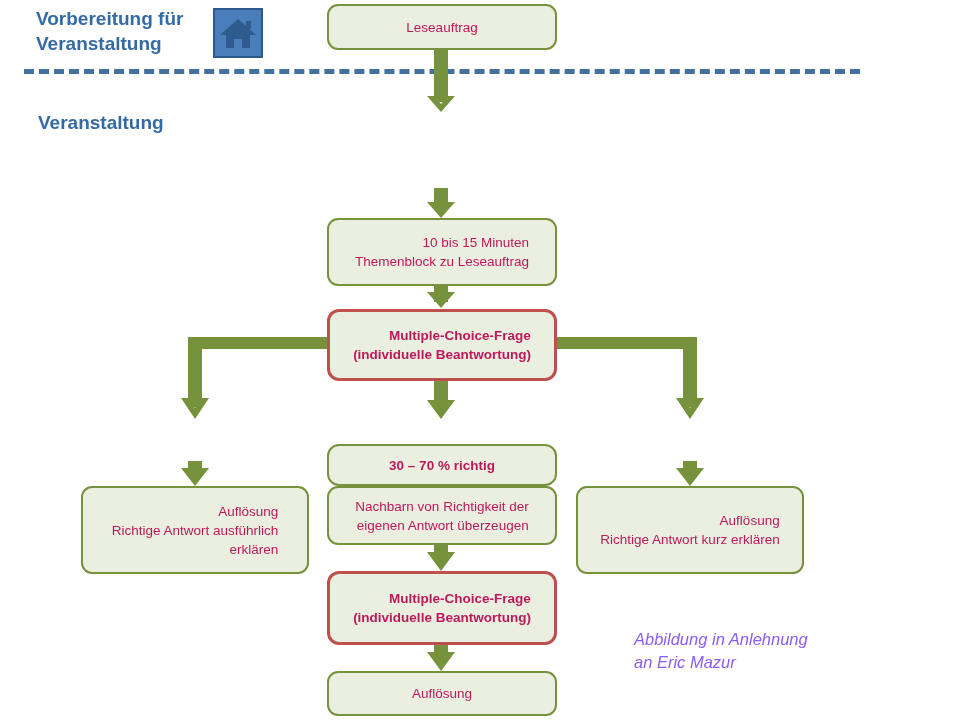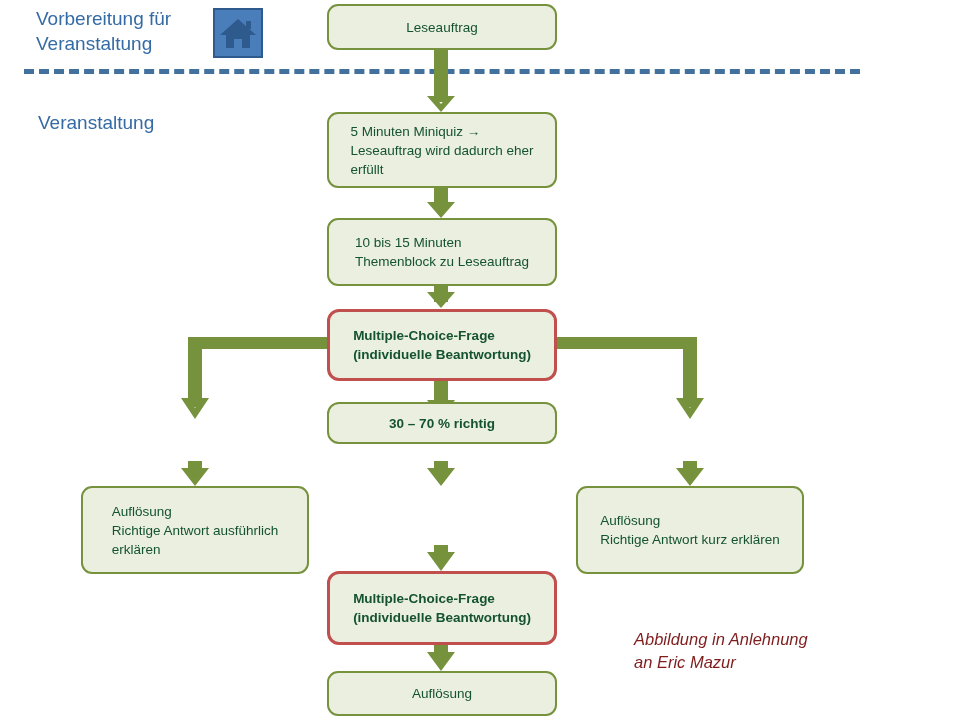--- a/index.html
+++ b/index.html
@@ -14,21 +14,21 @@
     position: relative;
     width: 960px;
     height: 720px;
     overflow: hidden;
     background: #ffffff;
   }
   
   .section-title {
     position: absolute;
     color: #356BA4;
-    font-weight: normal;
+    font-weight: bold;
     font-size: 19px;
     line-height: 25px;
     letter-spacing: 0px;
     white-space: pre-line;
   }
   #title-prep { left: 36px; top: 6px; width: 180px; }
   #title-event { left: 38px; top: 110px; width: 200px; font-size: 19px; }
 
   
   #home-icon {
@@ -55,38 +55,38 @@
 
   
   #attribution {
     position: absolute;
     left: 634px;
     top: 628px;
     width: 230px;
     font-style: italic;
     font-size: 16.5px;
     line-height: 23px;
-    color: #7f1d1d;
+    color: #8b5cf6;
     white-space: pre-line;
   }
 
   
   .node {
     position: absolute;
     box-sizing: border-box;
     background: #EAEFDF;
     border: 2.5px solid #76923C;
     border-radius: 11px;
     display: flex;
     align-items: center;
     justify-content: center;
-    text-align: left;
+    text-align: right;
     font-size: 13.5px;
     line-height: 19px;
-    color: #14532d;
+    color: #be185d;
     padding: 3px 8px;
     white-space: pre-line;
     z-index: 3;
   }
   .node.bold { font-weight: bold; border-radius: 12px; }
   .node.red { border-color: #C0504D; border-width: 3px; }
 
   
   .conn {
     position: absolute;
@@ -158,38 +158,37 @@
         <path d="M 427 552 L 441 571 L 455 552 L 448 552 L 441 561 L 434 552 Z"></path>
 
         <rect x="434" y="645" width="14" height="16"></rect>
         <path d="M 427 652 L 441 671 L 455 652 L 448 652 L 441 661 L 434 652 Z"></path>
       </g>
     </svg>
   </div>
 
   <div class="node" style="left:327px; top:4px; width:230px; height:46px;">Leseauftrag</div>
 
-  <div class="node" style="left:327px; top:112px; width:230px; height:76px;">5 Minuten Miniquiz →
-Leseauftrag wird dadurch eher
-erfüllt</div>
 
   <div class="node" style="left:327px; top:218px; width:230px; height:68px;">10 bis 15 Minuten
 Themenblock zu Leseauftrag</div>
 
   <div class="node bold red" style="left:327px; top:309px; width:230px; height:72px;">Multiple-Choice-Frage
 (individuelle Beantwortung)</div>
 
 
-  <div class="node bold" style="left:327px; top:402px; width:230px; height:42px;">30 – 70 % richtig</div>
+  <div class="node bold" style="left:327px; top:444px; width:230px; height:42px;">30 – 70 % richtig</div>
 
 
   <div class="node" style="left:81px; top:486px; width:228px; height:88px;">Auflösung
 Richtige Antwort  ausführlich
 erklären</div>
 
+  <div class="node" style="left:327px; top:486px; width:230px; height:59px;">Nachbarn von Richtigkeit der
+eigenen Antwort  überzeugen</div>
 
   <div class="node" style="left:576px; top:486px; width:228px; height:88px;">Auflösung
 Richtige Antwort  kurz erklären</div>
 
   <div class="node bold red" style="left:327px; top:571px; width:230px; height:74px;">Multiple-Choice-Frage
 (individuelle Beantwortung)</div>
 
   <div class="node" style="left:327px; top:671px; width:230px; height:45px;">Auflösung</div>
 
   <div id="attribution">Abbildung in Anlehnung

